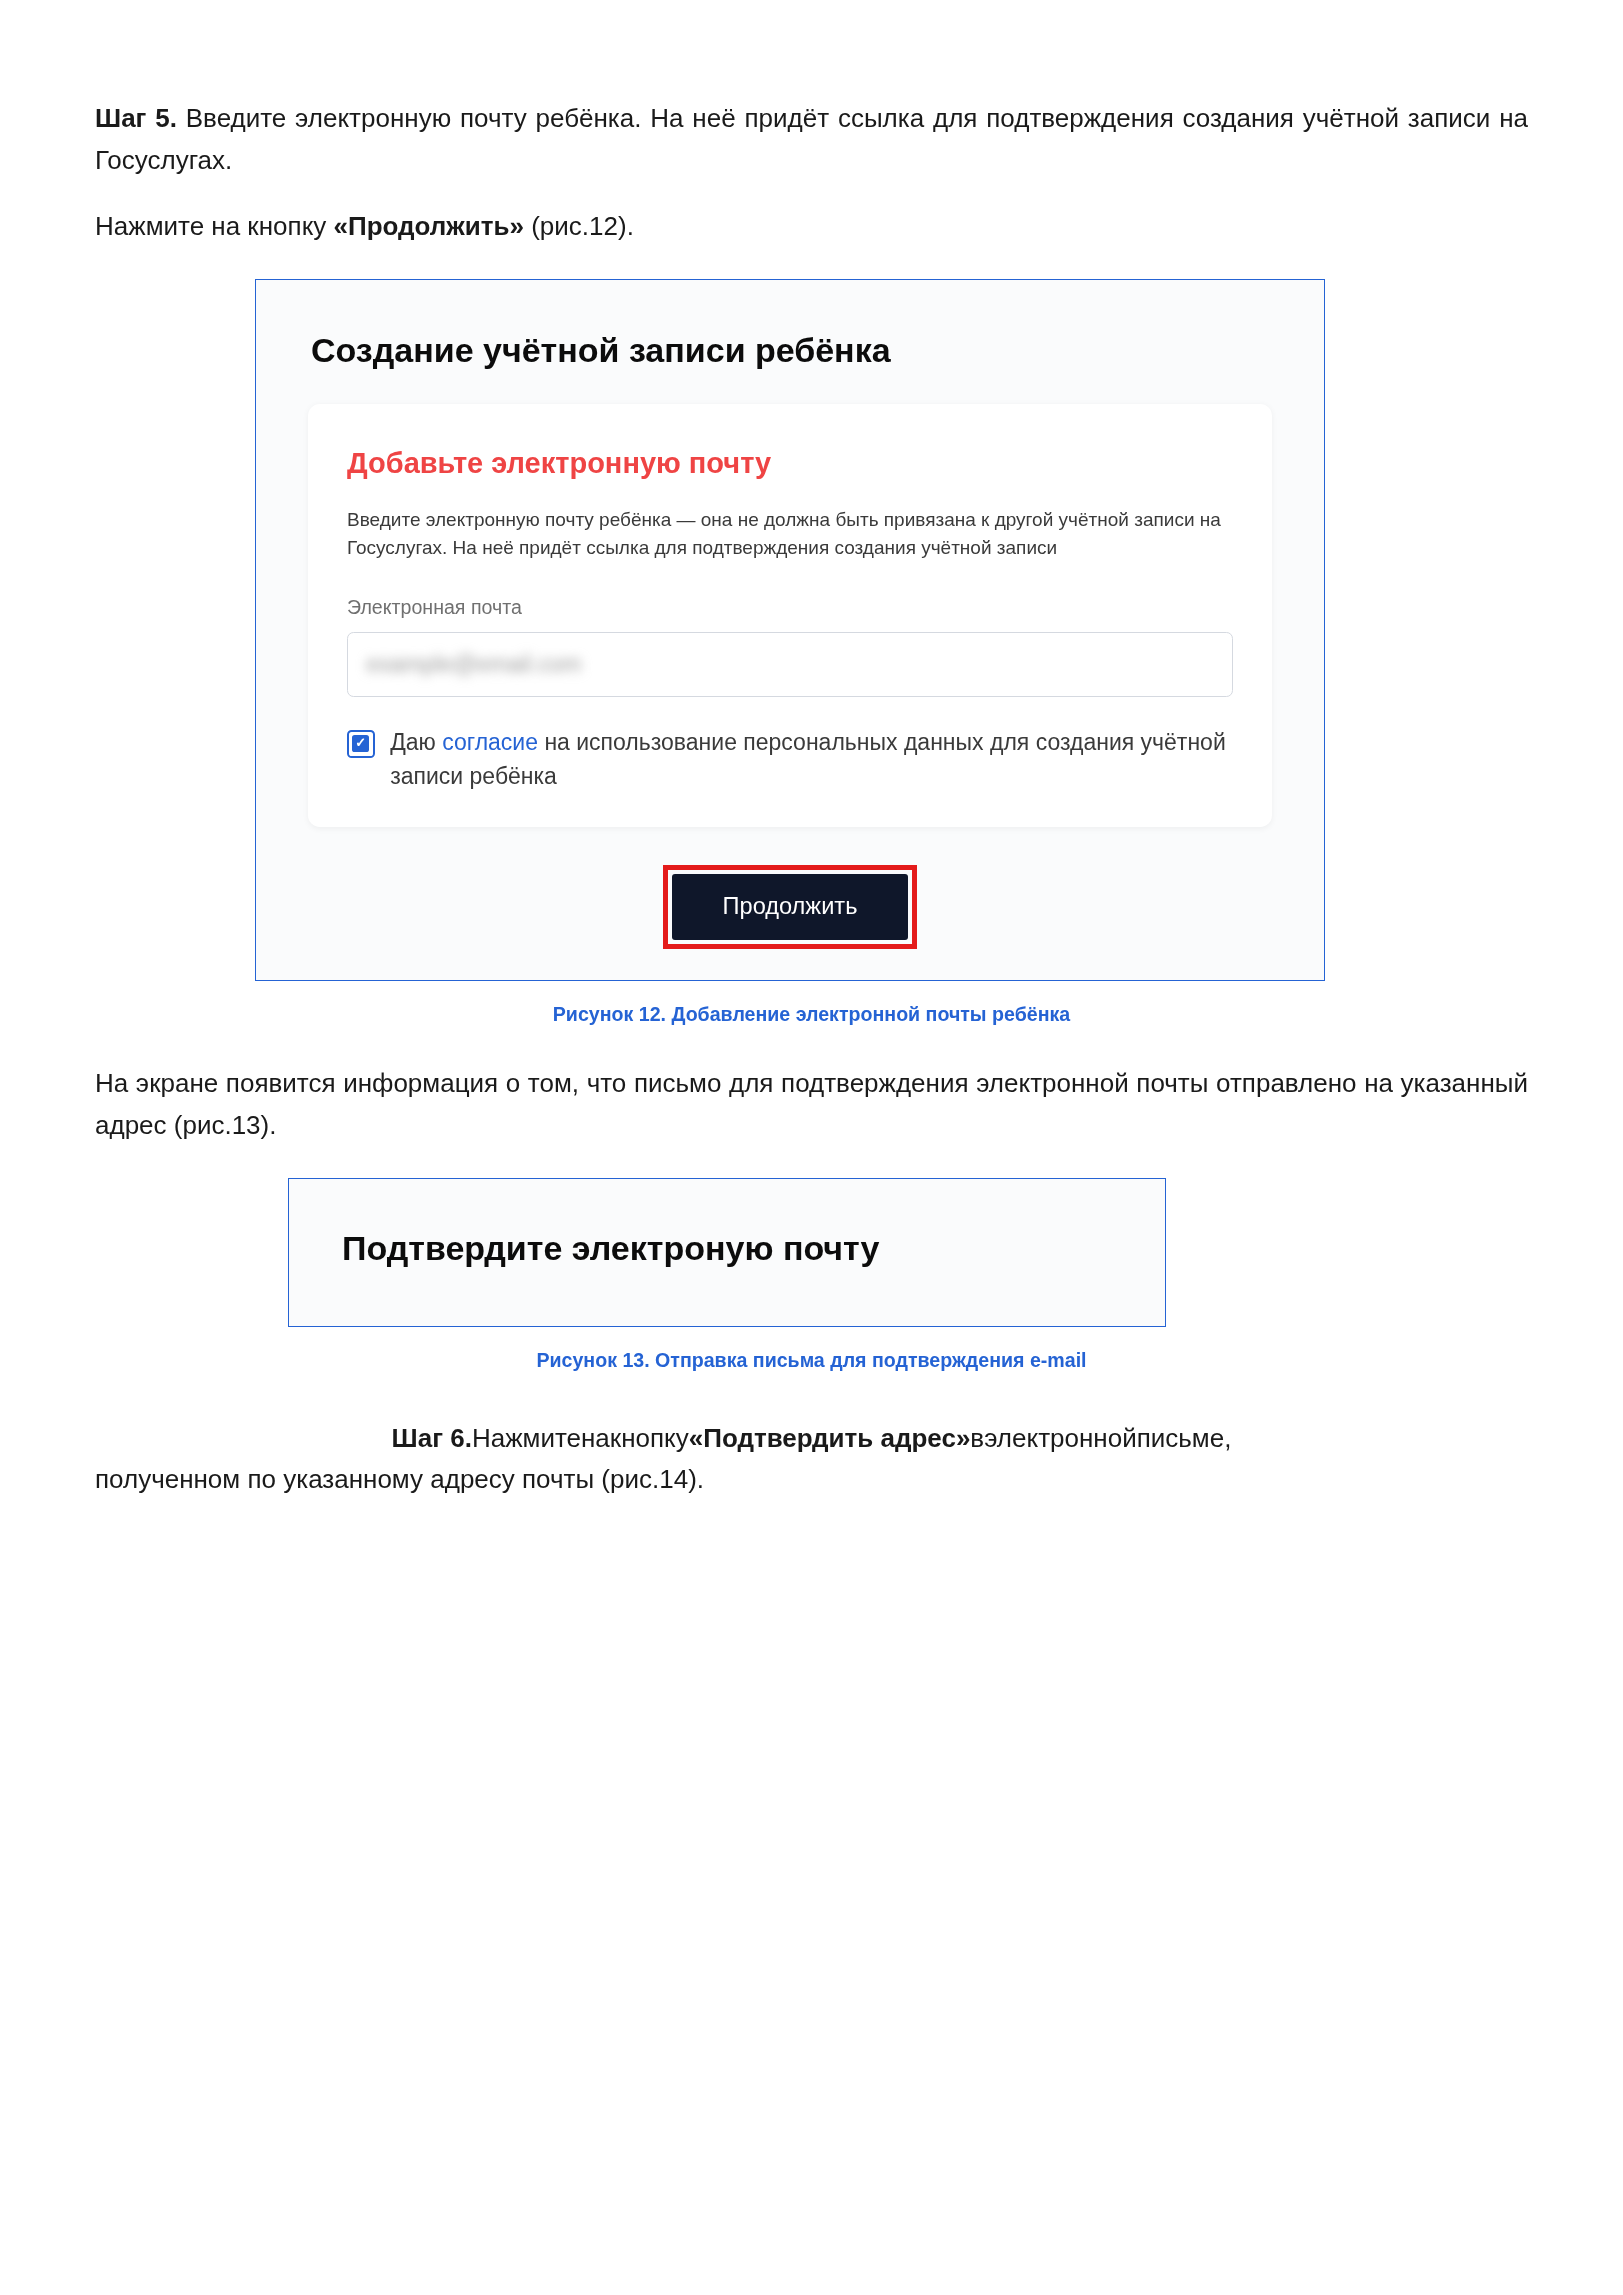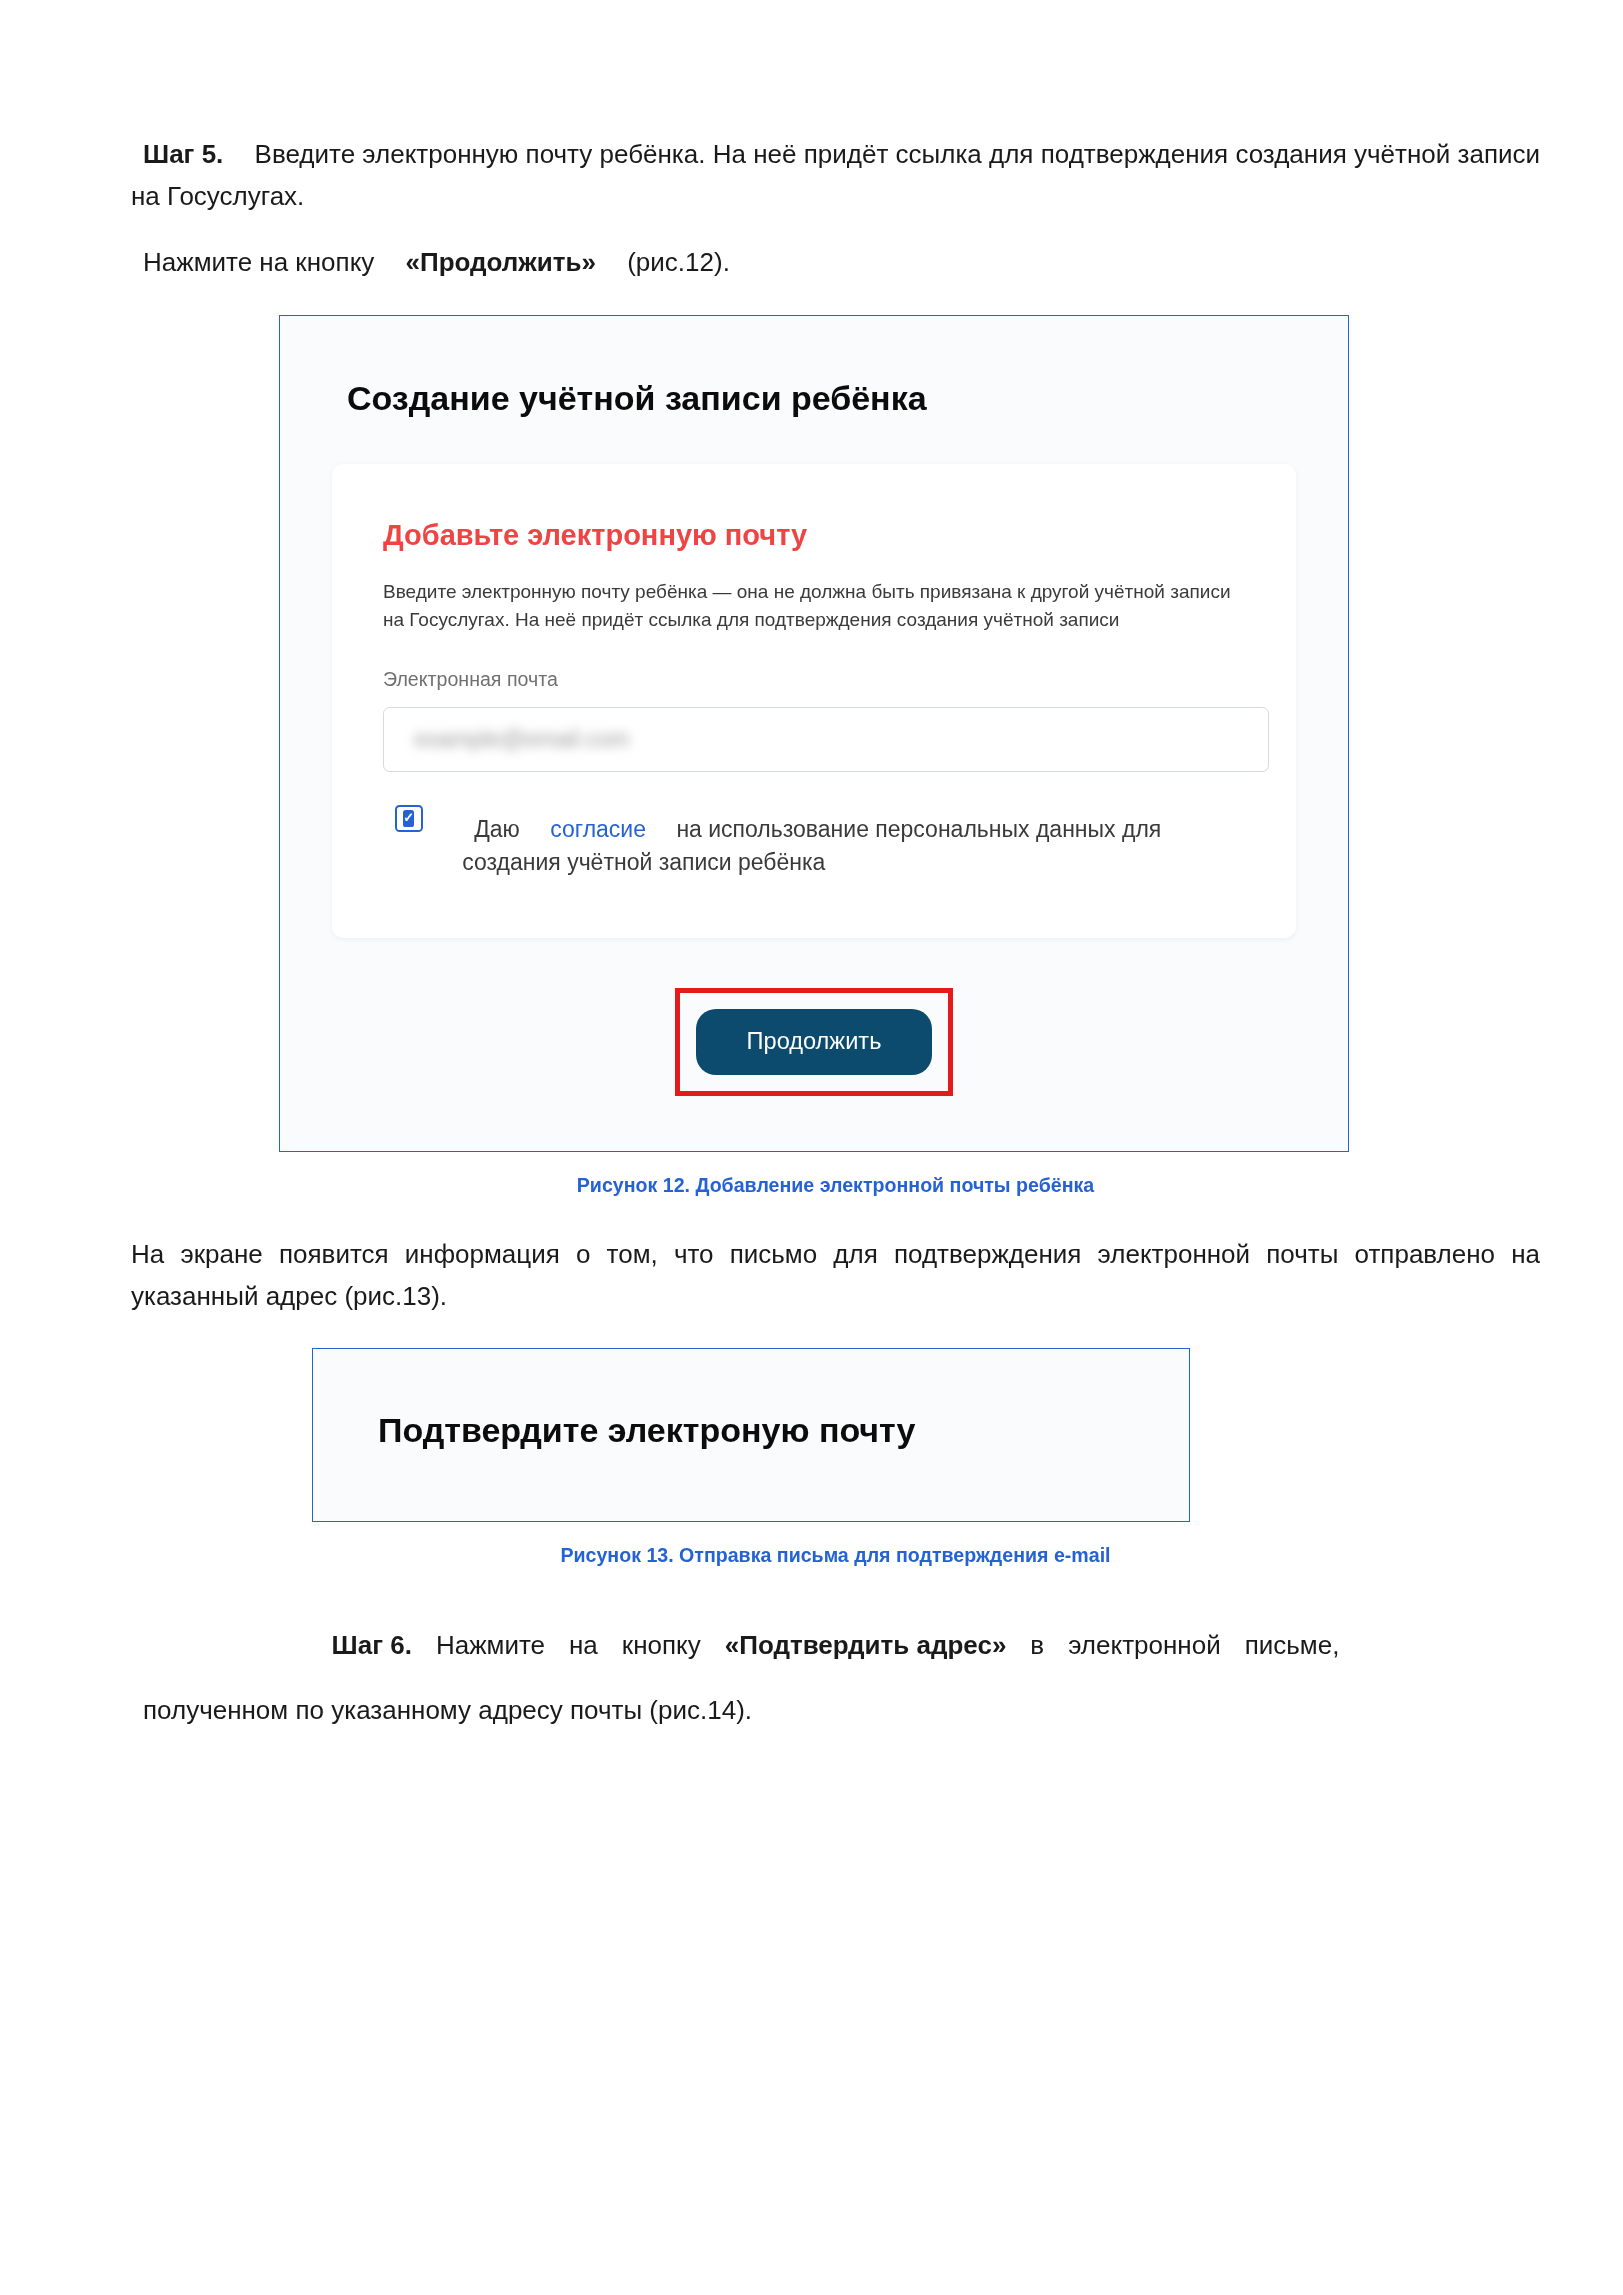--- a/index.html
+++ b/index.html
@@ -1,16 +1,16 @@
 <!DOCTYPE html>
 <html style="font-size:10.5px"><head>
   <meta charset="utf-8">
   <style>
     * {
-      margin: 12px;
+      margin: 0;
       padding: 0;
       box-sizing: border-box;
     }
     body {
       font-family: 'Segoe UI', Arial, sans-serif;
       background: #ffffff;
       padding: 98px 95px 39px 95px;
       width: 1623px;
       font-size: 26px;
       line-height: 1.6;
@@ -133,26 +133,26 @@
     }
     .consent-link {
       color: #2563d4;
     }
     .button-row {
       display: flex;
       justify-content: center;
       margin-top: 38px;
     }
     .primary-button {
-      background: #0c4a6e;
+      background: #0f172a;
       color: #ffffff;
       font-size: 23.6px;
       font-weight: 400;
       border: none;
-      border-radius: 20px;
+      border-radius: 3px;
       padding: 19.6px 51px;
       cursor: pointer;
     }
     .highlight-frame {
       border: 5.2px solid #e41b1b;
       padding: 3.9px;
       display: inline-block;
     }
     .figure-caption {
       color: #2563d4;

